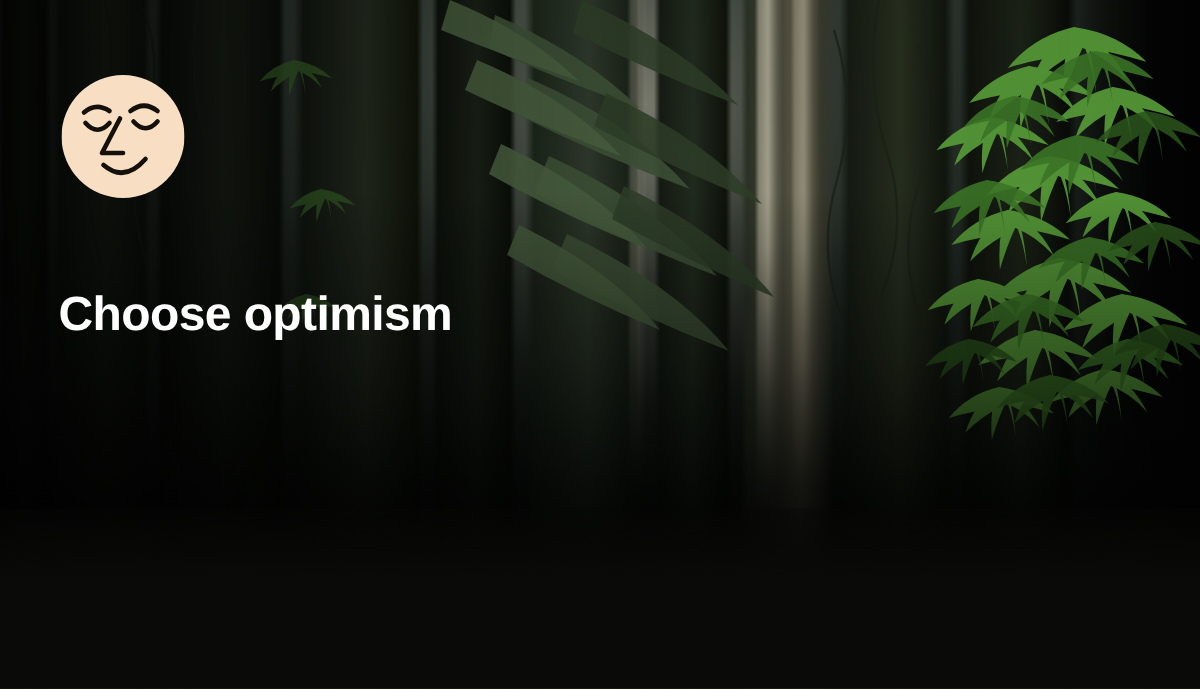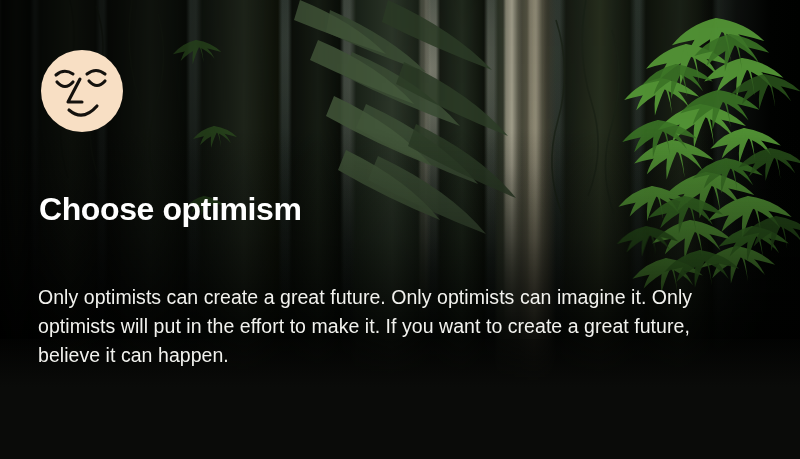--- a/index.html
+++ b/index.html
@@ -243,16 +243,15 @@
 
         <path d="M39 29 L27 52 L41 52"></path>
 
         <path d="M28 60 q14 12 28 -4"></path>
       </g>
     </svg>
 
     <h1 id="title">Choose optimism</h1>
 
 
-    <p id="body">Only optimists can create a great future. Only optimists can imagine it. Only optimists will put in the effort to make it. If you want to create a great future, believe it can happen.</p>
 
   </div>
 </div>
 
 </body></html>

